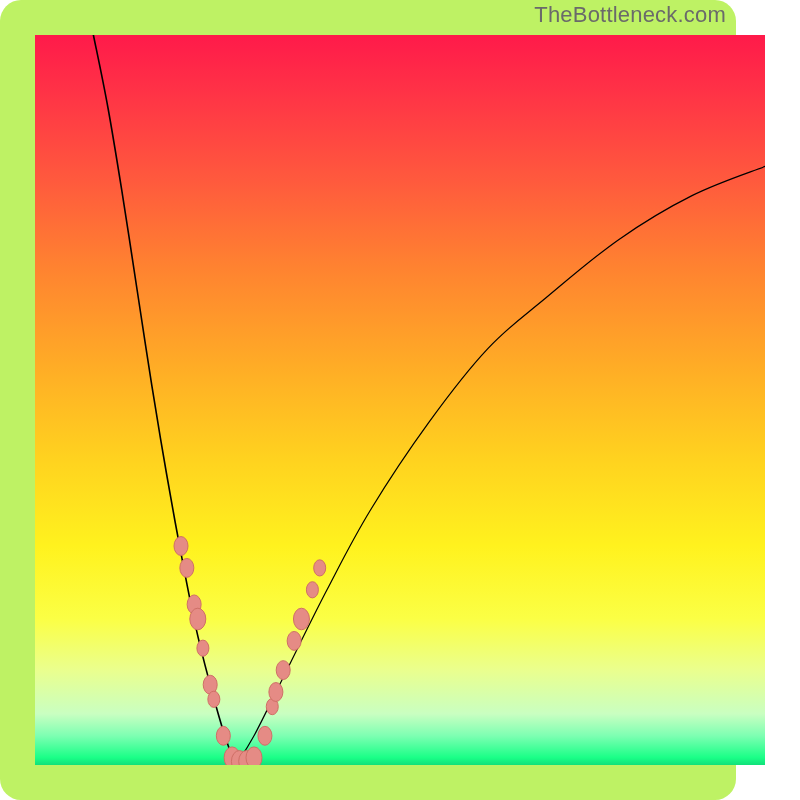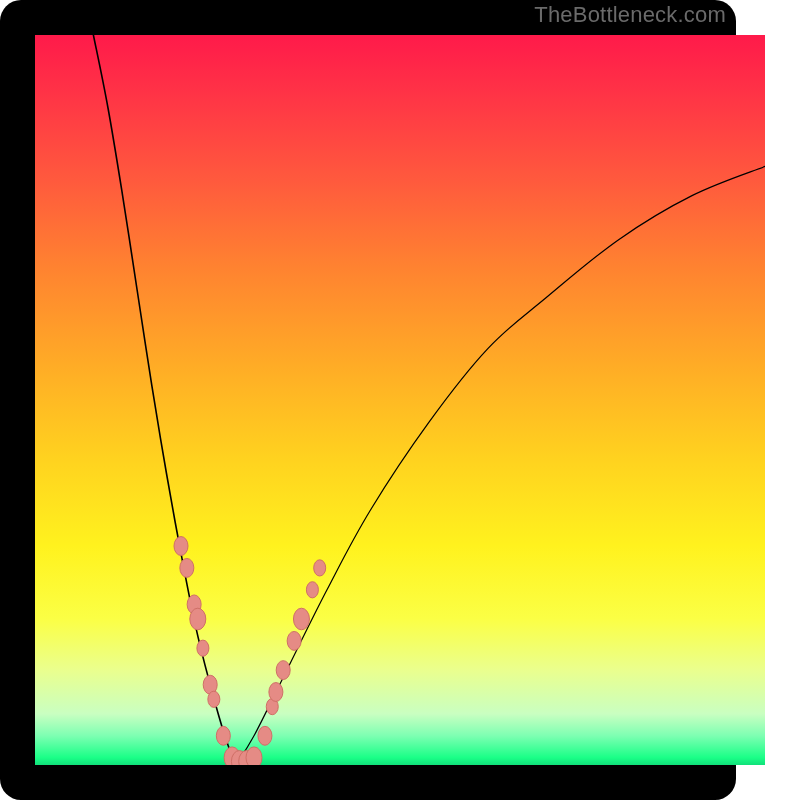--- a/index.html
+++ b/index.html
@@ -8,21 +8,21 @@
     width: 800px;
     height: 800px;
     overflow: hidden;
     background: #ffffff;
     font-family: Arial, Helvetica, sans-serif;
   }
   .stage {
     position: relative;
     width: 736px;
     height: 800px;
-    background: #000000;
+    background: #bef264;
     border-radius: 21px;
   }
   .watermark {
     position: absolute;
     top: 2px;
     right: 10px;
     color: #6a6a6a;
     font-size: 22px;
     letter-spacing: 0.2px;
     z-index: 50;

